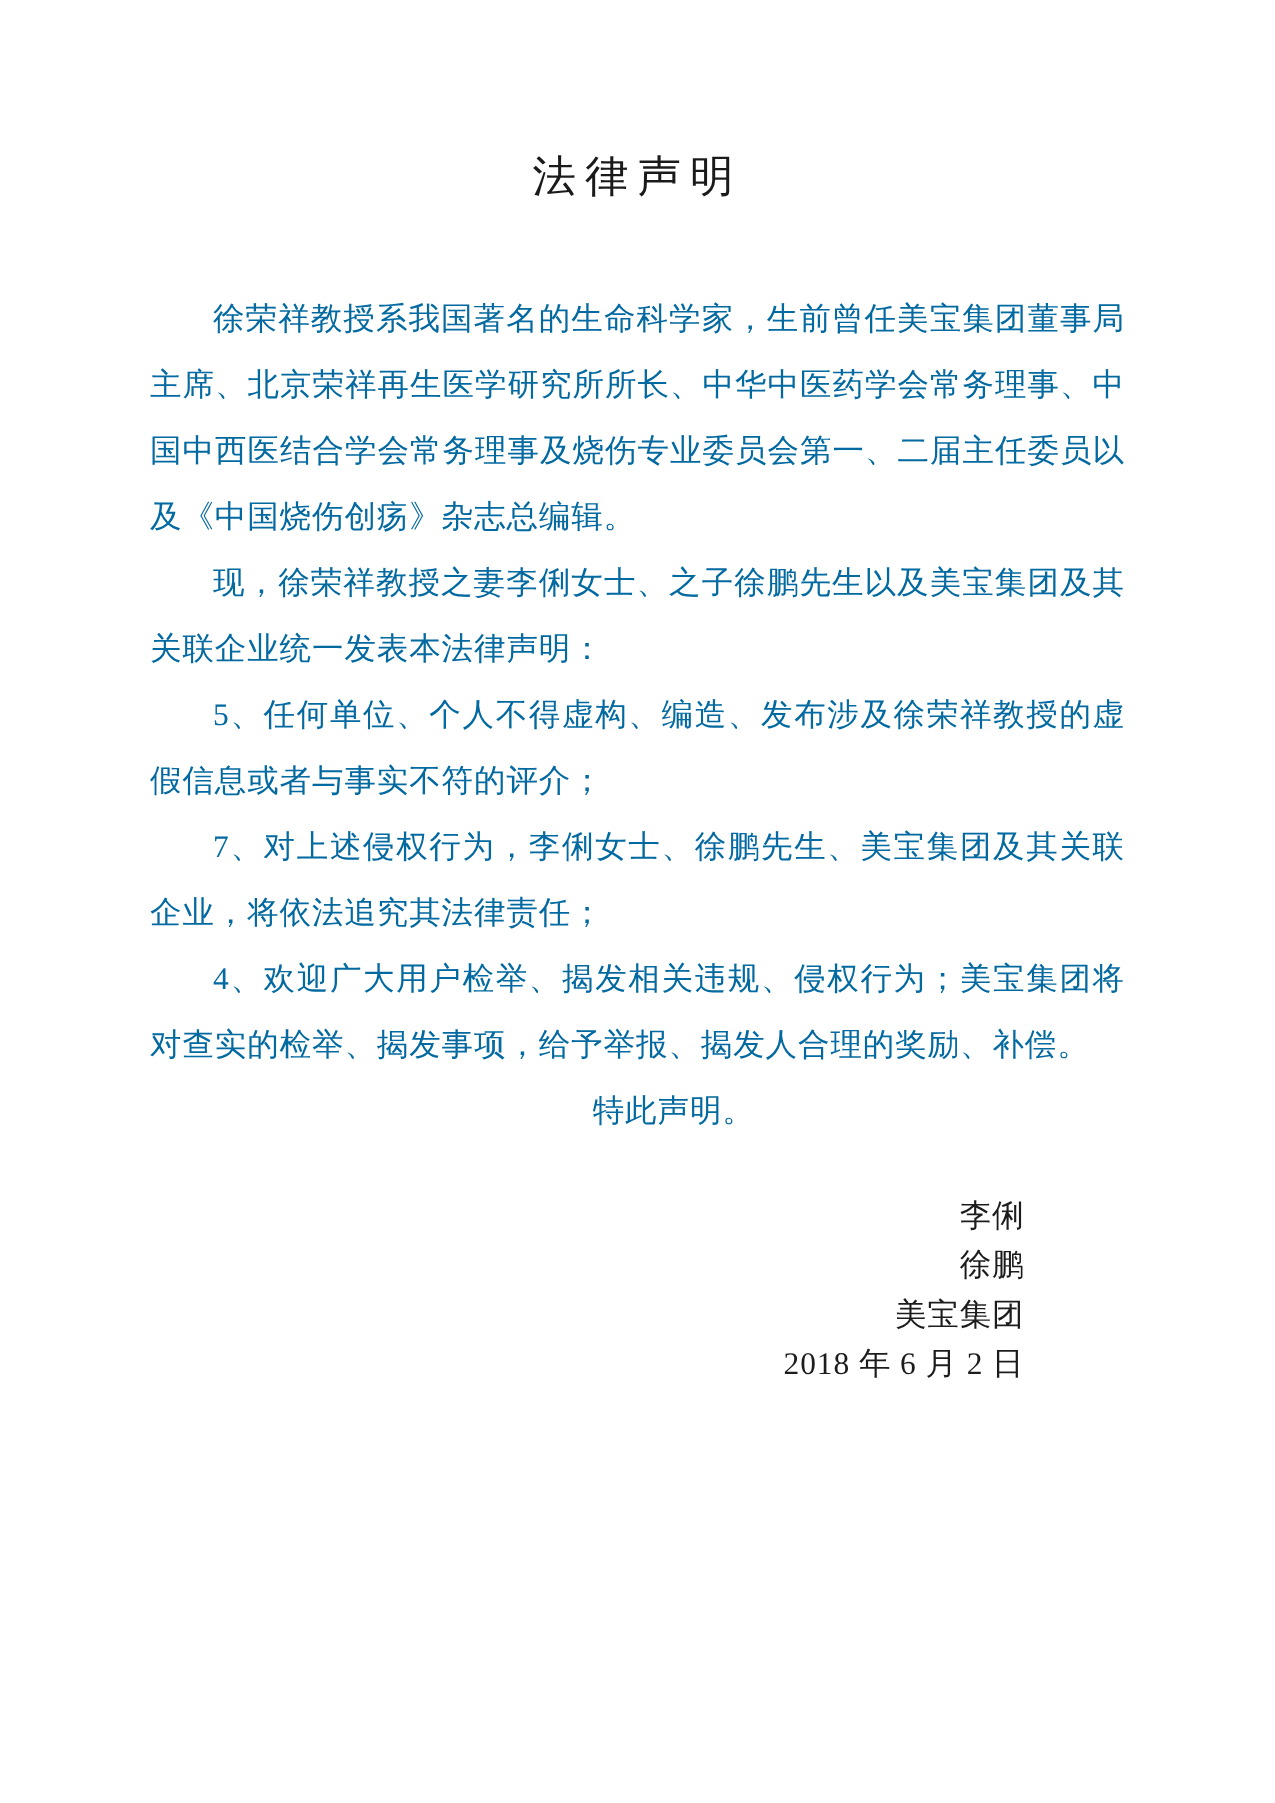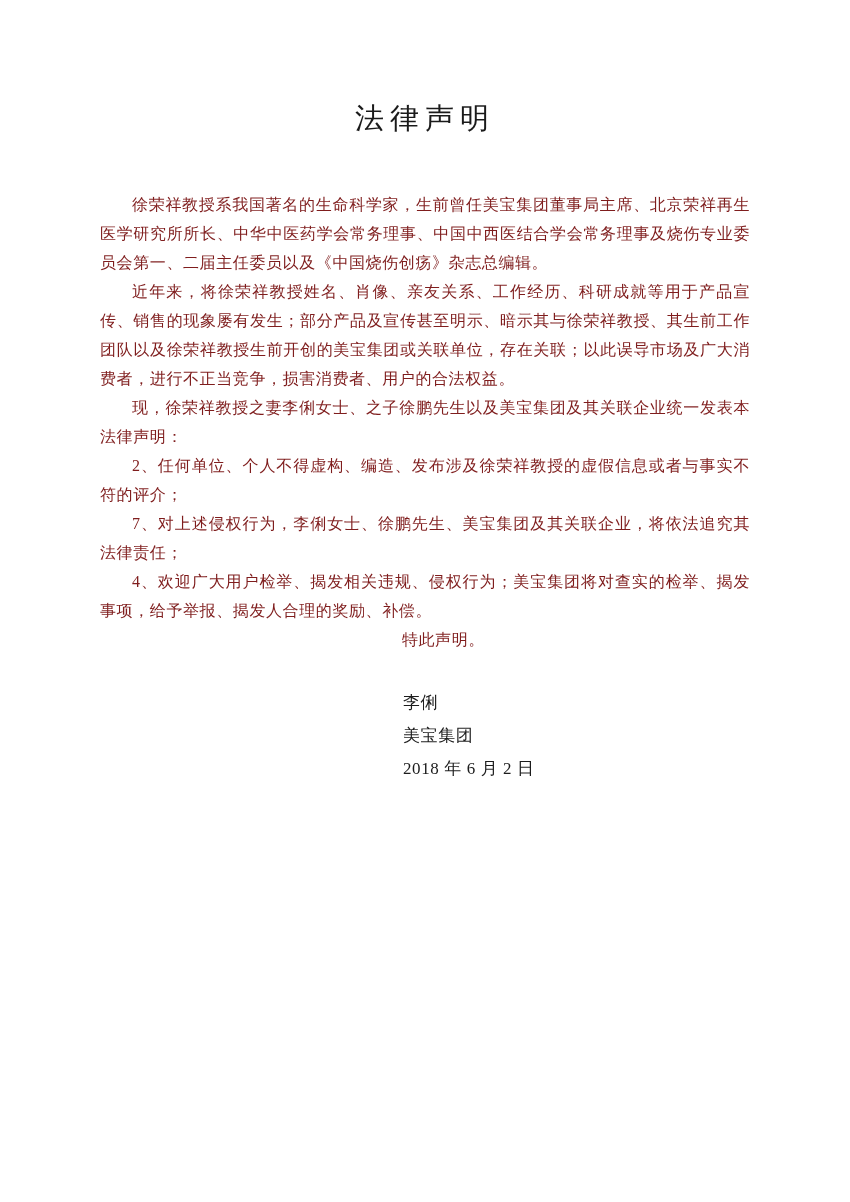--- a/index.html
+++ b/index.html
@@ -25,69 +25,69 @@
     font-size: 29px;
     line-height: 44px;
     font-weight: 500;
     letter-spacing: 6px;
     color: #1a1a1a;
   }
 
   .doc-body {
     margin-top: 50px;
     padding: 0 100px;
-    font-size: 16px;
-    line-height: 29px;
+    font-size: 21px;
+    line-height: 44px;
     letter-spacing: 0.6px;
-    color: #7f1d1d;
+    color: #0369a1;
   }
 
   .doc-body p {
     text-indent: 2em;
     text-align: justify;
     text-justify: inter-ideograph;
     margin: 0;
   }
 
   .doc-body p.closing {
     text-indent: 2.3em;
     text-align: center;
   }
 
   .signature-block {
     margin-top: 32px;
     margin-left: 403px;
     width: 280px;
-    text-align: left;
-    font-size: 17px;
+    text-align: right;
+    font-size: 21px;
     line-height: 33px;
     letter-spacing: 0.6px;
     color: #1c1c1c;
   }
 
   .signature-block div {
     margin: 0;
   }
 </style>
 </head>
 <body>
 
 <div class="page">
 
   <div class="doc-title">法律声明</div>
 
   <div class="doc-body">
     <p>徐荣祥教授系我国著名的生命科学家，生前曾任美宝集团董事局主席、北京荣祥再生医学研究所所长、中华中医药学会常务理事、中国中西医结合学会常务理事及烧伤专业委员会第一、二届主任委员以及《中国烧伤创疡》杂志总编辑。</p>
-    <p>近年来，将徐荣祥教授姓名、肖像、亲友关系、工作经历、科研成就等用于产品宣传、销售的现象屡有发生；部分产品及宣传甚至明示、暗示其与徐荣祥教授、其生前工作团队以及徐荣祥教授生前开创的美宝集团或关联单位，存在关联；以此误导市场及广大消费者，进行不正当竞争，损害消费者、用户的合法权益。</p>
     <p>现，徐荣祥教授之妻李俐女士、之子徐鹏先生以及美宝集团及其关联企业统一发表本法律声明：</p>
-    <p>2、任何单位、个人不得虚构、编造、发布涉及徐荣祥教授的虚假信息或者与事实不符的评介；</p>
+    <p>5、任何单位、个人不得虚构、编造、发布涉及徐荣祥教授的虚假信息或者与事实不符的评介；</p>
     <p>7、对上述侵权行为，李俐女士、徐鹏先生、美宝集团及其关联企业，将依法追究其法律责任；</p>
     <p>4、欢迎广大用户检举、揭发相关违规、侵权行为；美宝集团将对查实的检举、揭发事项，给予举报、揭发人合理的奖励、补偿。</p>
     <p class="closing">特此声明。</p>
   </div>
 
   <div class="signature-block">
     <div>李俐</div>
+    <div>徐鹏</div>
     <div>美宝集团</div>
     <div>2018 年 6 月 2 日</div>
   </div>
 
 </div>
 
 </body></html>

